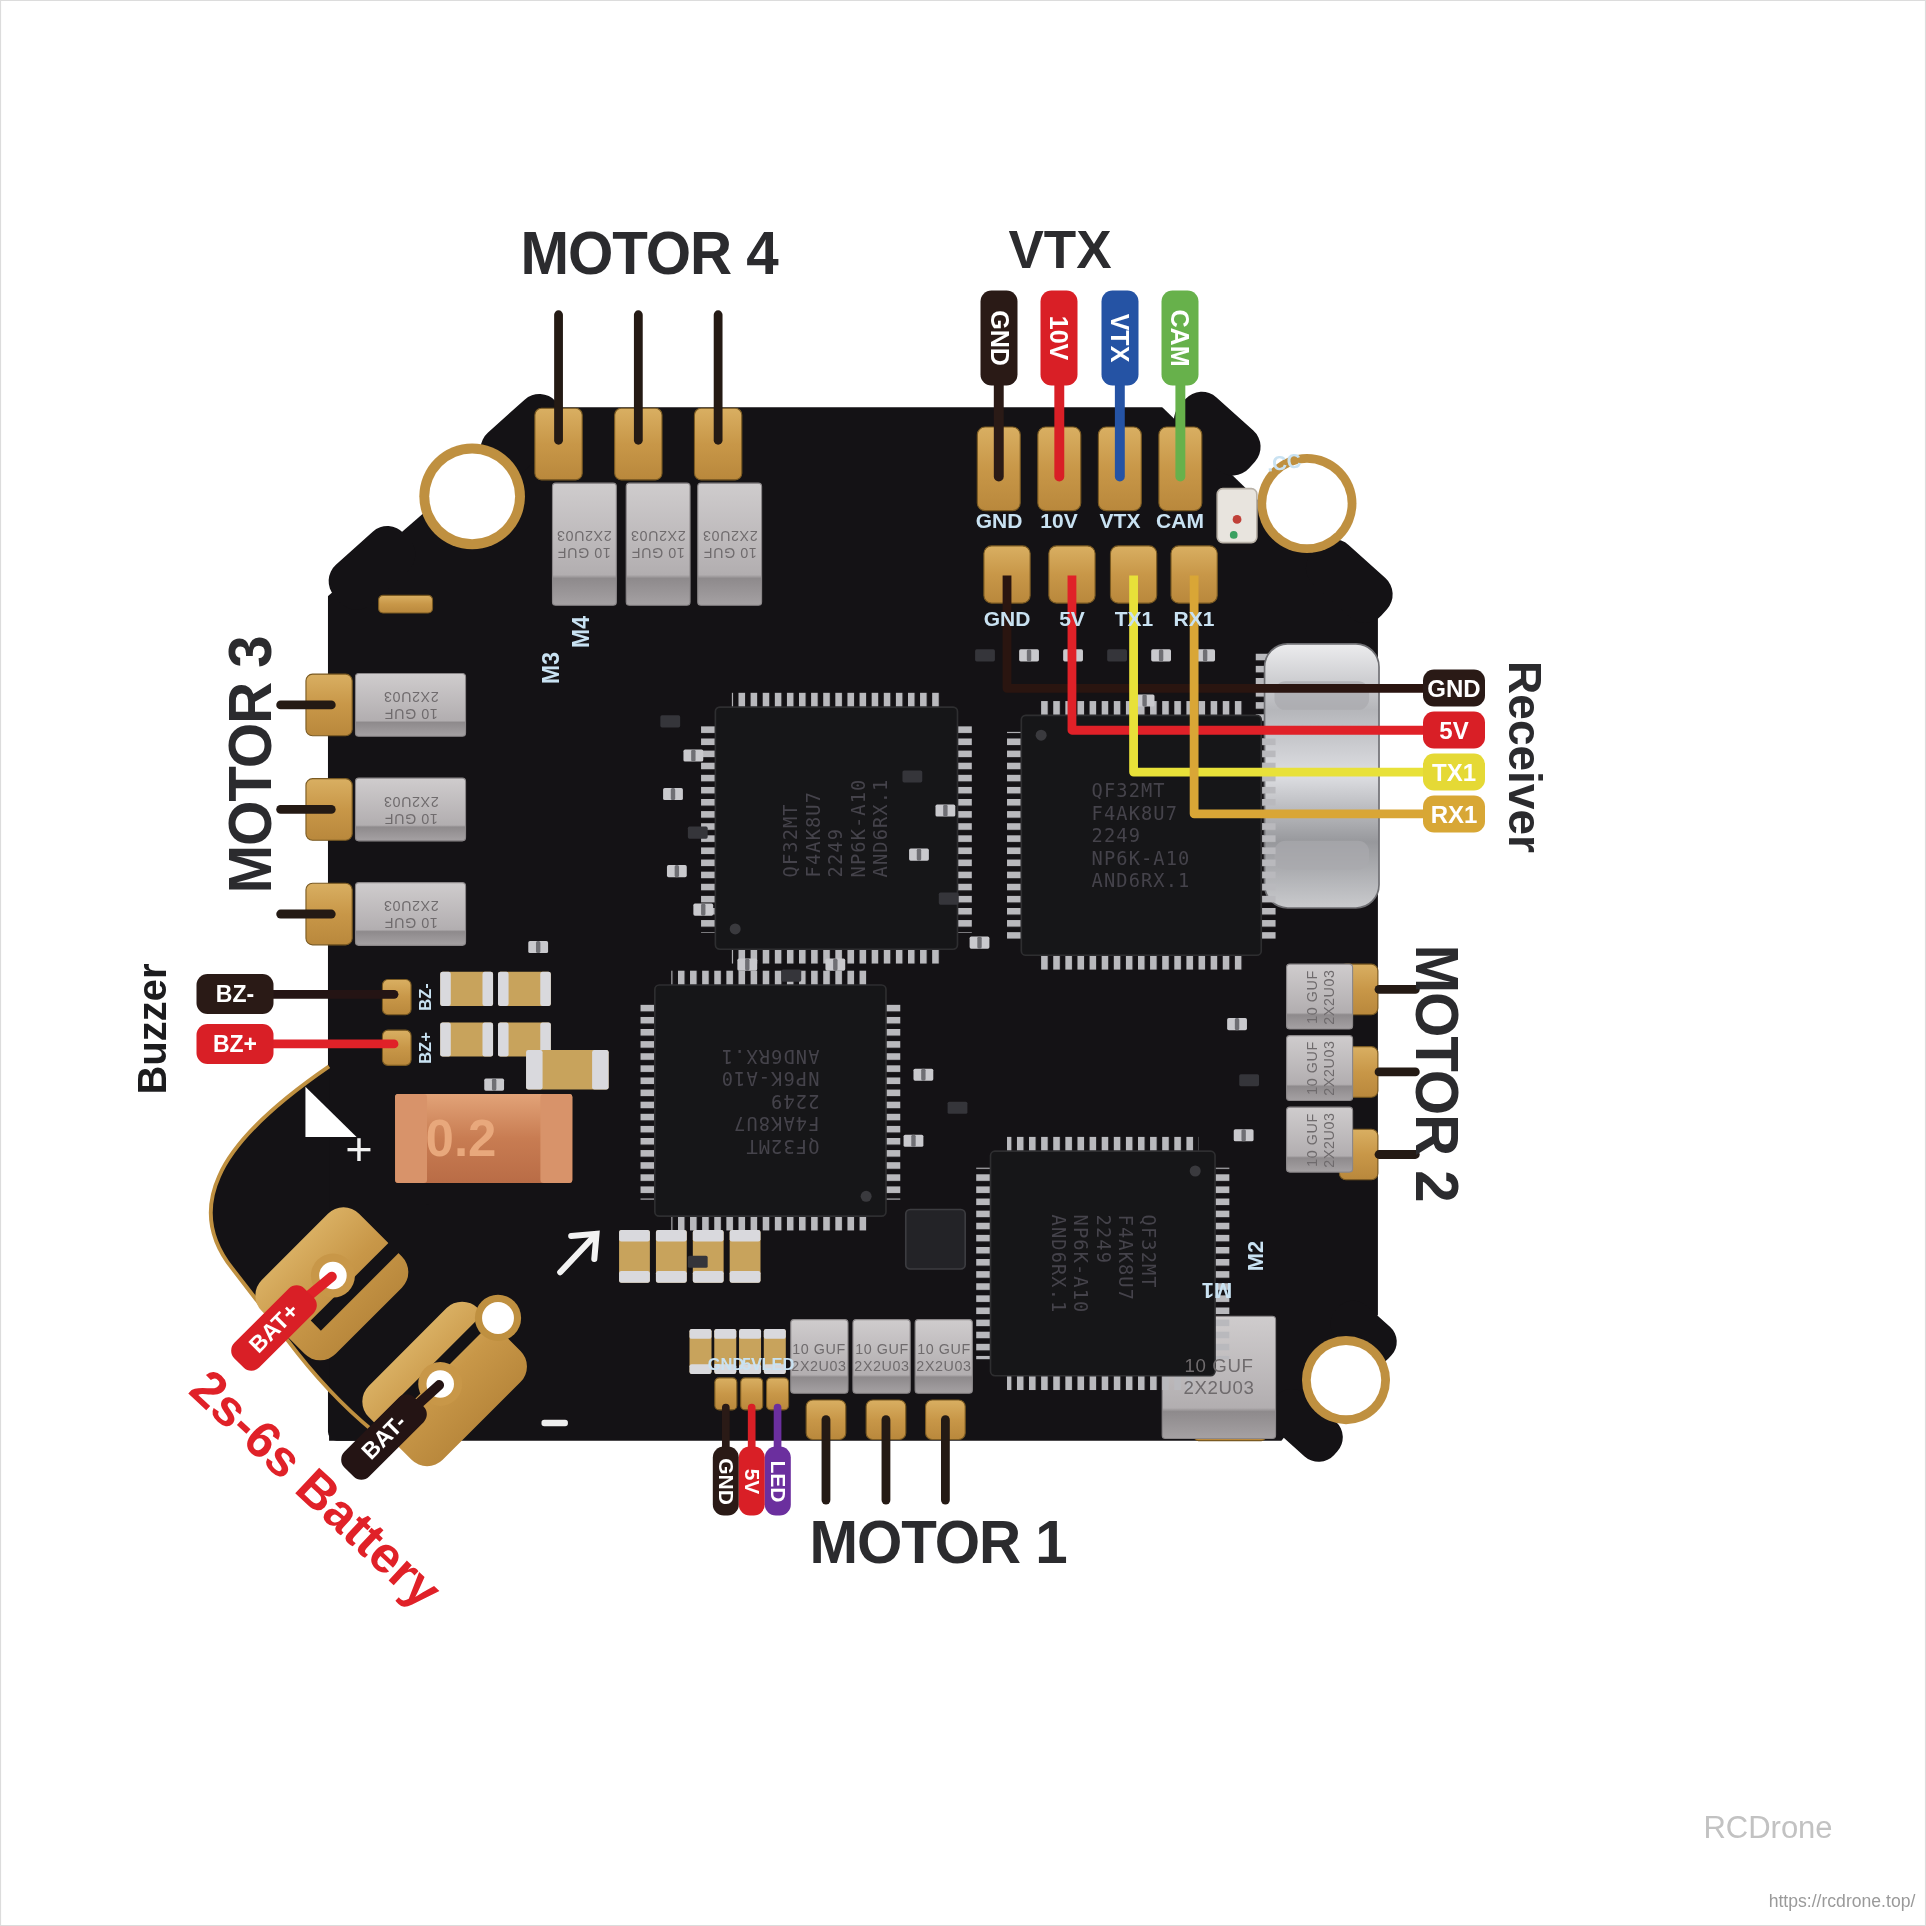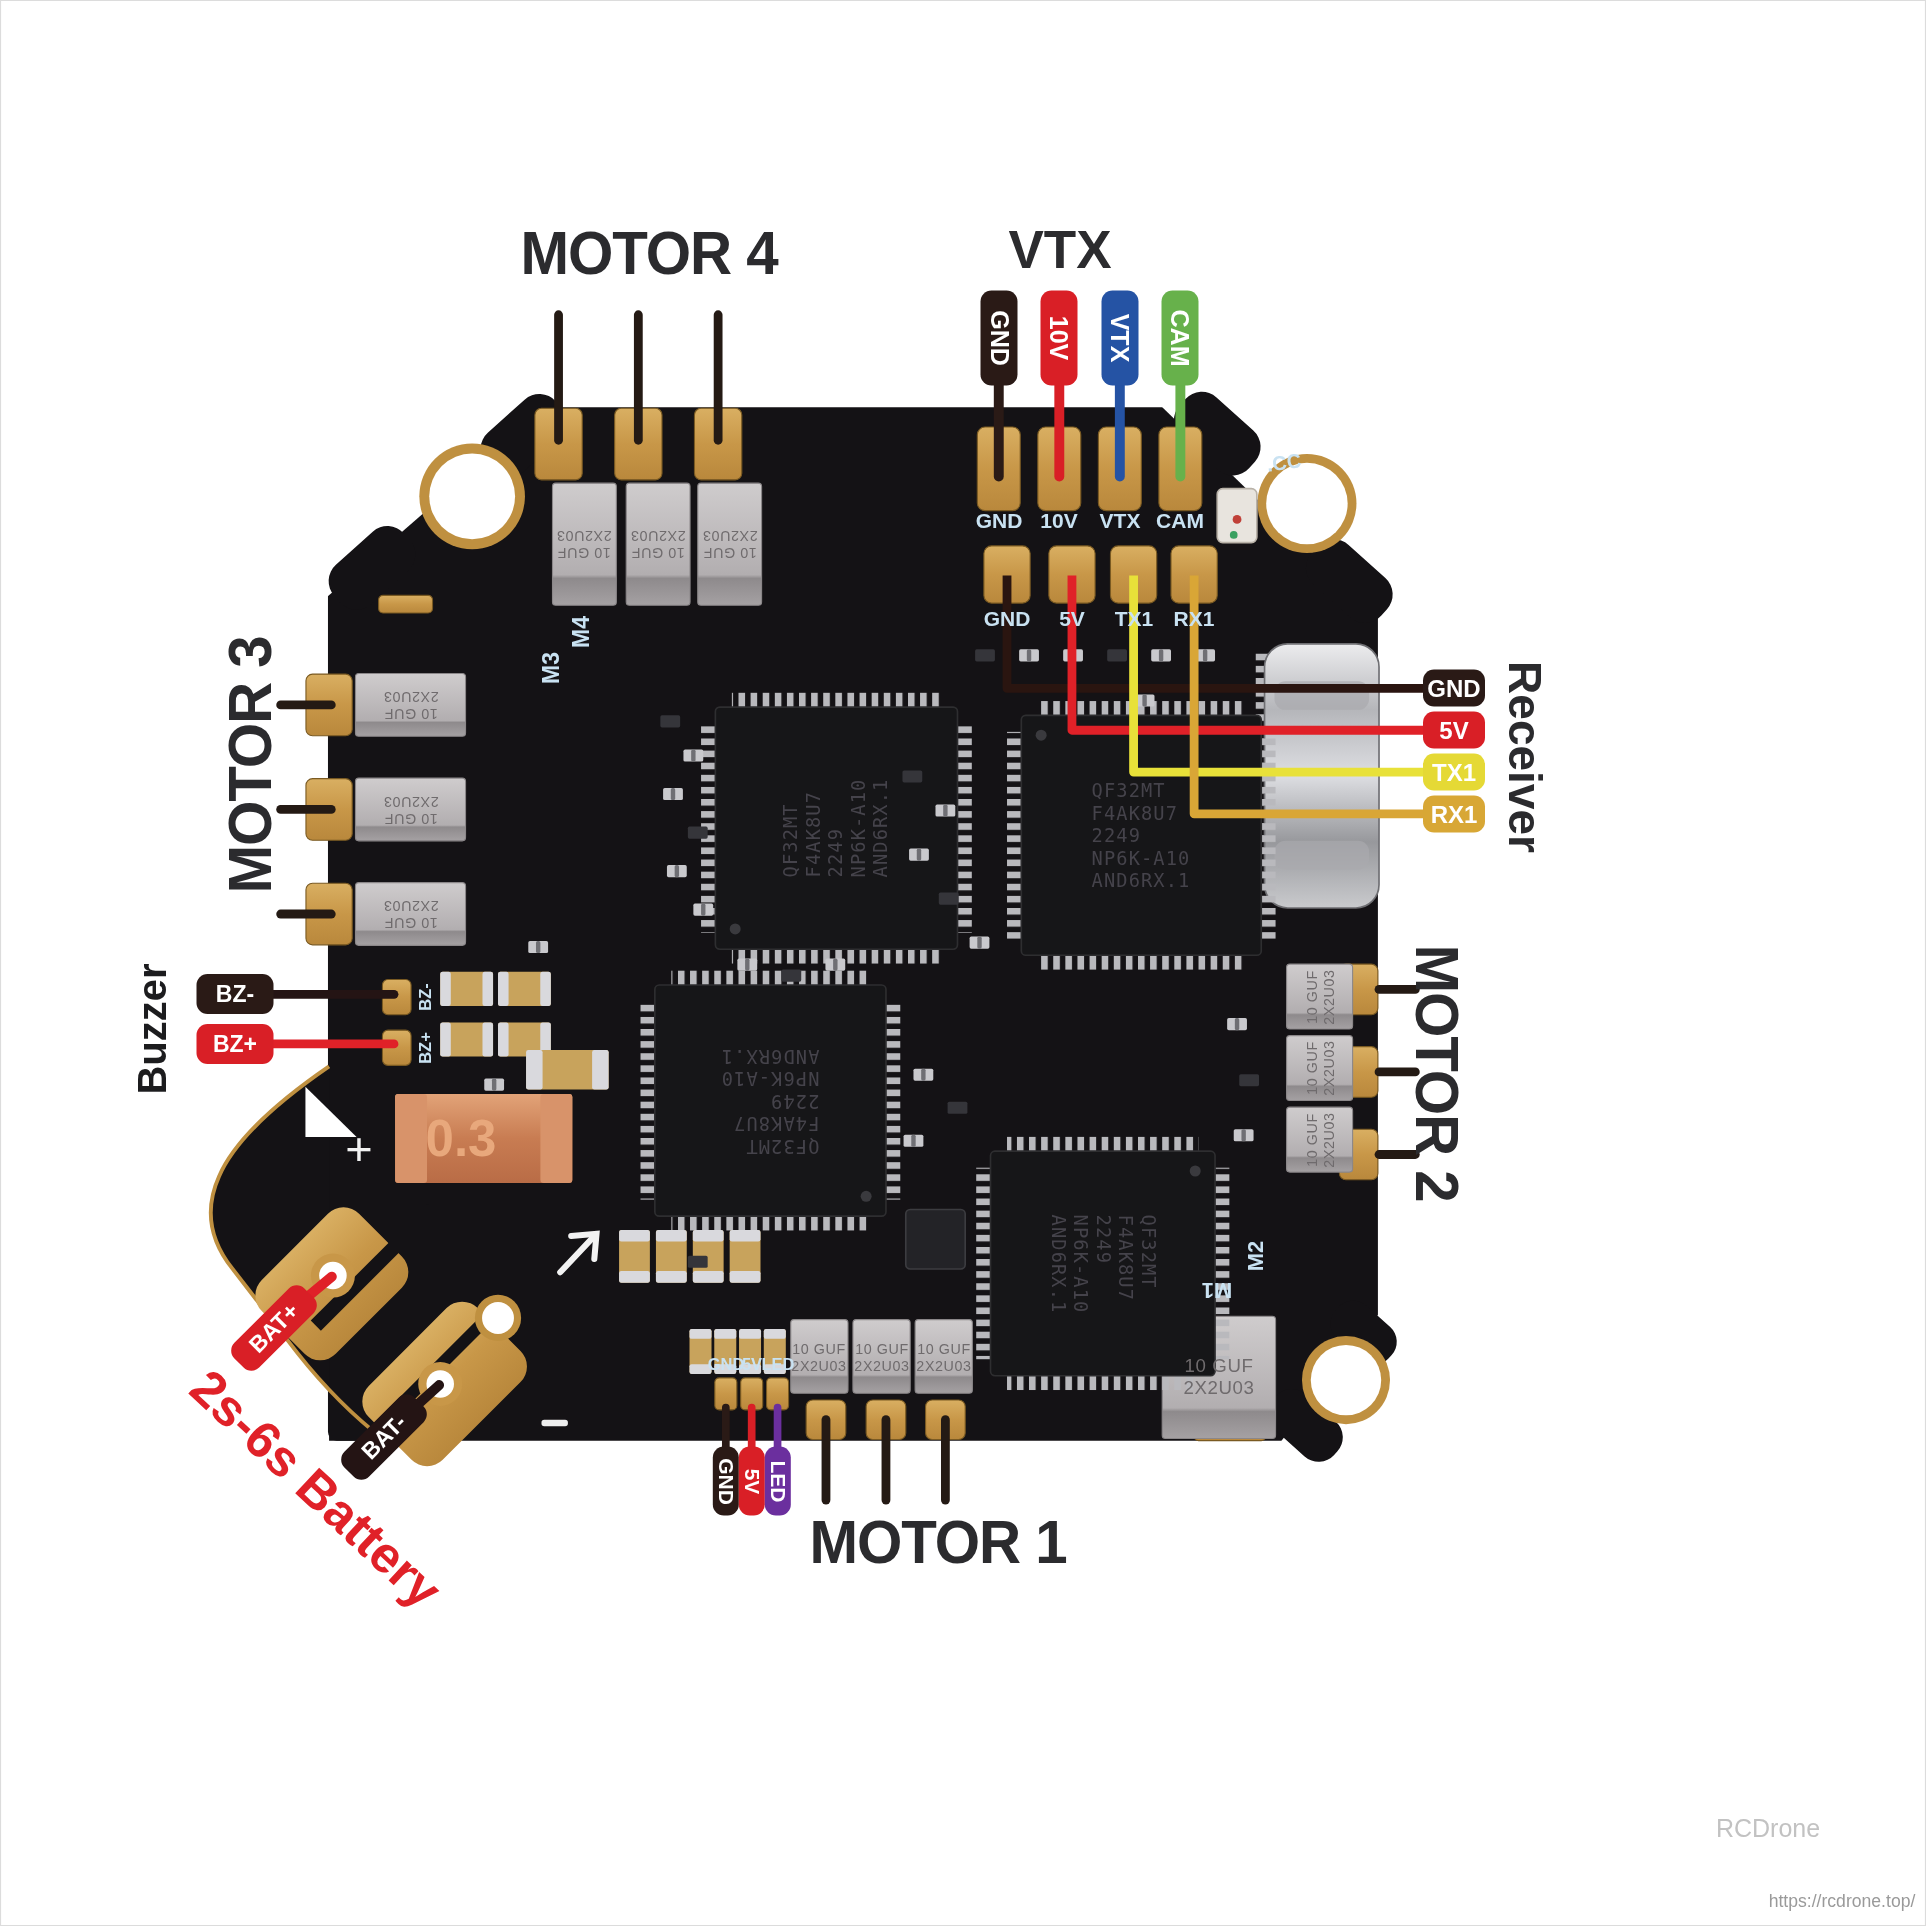--- a/index.html
+++ b/index.html
@@ -349,21 +349,21 @@
 F4AK8U7
 2249
 NP6K-A10
 AND6RX.1</div>
     <div class="ctr chiptxt" style="left:1103px;top:1264px;transform:translate(-50%,-50%) rotate(90deg);">QF32MT
 F4AK8U7
 2249
 NP6K-A10
 AND6RX.1</div>
 
-    <div class="ctr" style="left:461px;top:1138px;font-size:51px;font-weight:700;color:#e8a87c;">0.3</div>
+    <div class="ctr" style="left:461px;top:1138px;font-size:51px;font-weight:700;color:#e8a87c;">0.2</div>
   </div>
 
   <svg width="1926" height="1926" viewBox="0 0 3500 3500">
     <g stroke="#241a14" stroke-width="16" stroke-linecap="round" fill="none">
       <path d="M 1015 572 V 800"></path>
         <path d="M 1160 572 V 800"></path>
         <path d="M 1305 572 V 800"></path>
       <path d="M 510 1281 H 602"></path>
         <path d="M 510 1471 H 602"></path>
         <path d="M 510 1661 H 602"></path>
@@ -482,17 +482,17 @@
     <div class="ctr pill vtext" style="left:726px;top:1481px;width:26.4px;height:69px;background:#2a1a16;">
         <span style="font-size:21px;">GND</span>
       </div>
     <div class="ctr pill vtext" style="left:752px;top:1481px;width:26.4px;height:69px;background:#d91f26;">
         <span style="font-size:21px;">5V</span>
       </div>
     <div class="ctr pill vtext" style="left:778px;top:1481px;width:26.4px;height:69px;background:#6b2f9e;">
         <span style="font-size:21px;">LED</span>
       </div>
 
-    <div class="ctr wm" style="left:1768px;top:1828px;font-size:25px;">RCDrone</div>
+    <div class="ctr wm" style="left:1768px;top:1828px;font-size:31px;">RCDrone</div>
     <div class="ctr wm" style="left:1842px;top:1901px;font-size:17.6px;color:#9a9a9a;">https://rcdrone.top/</div>
   </div>
 </div>
 
 
 </body></html>

